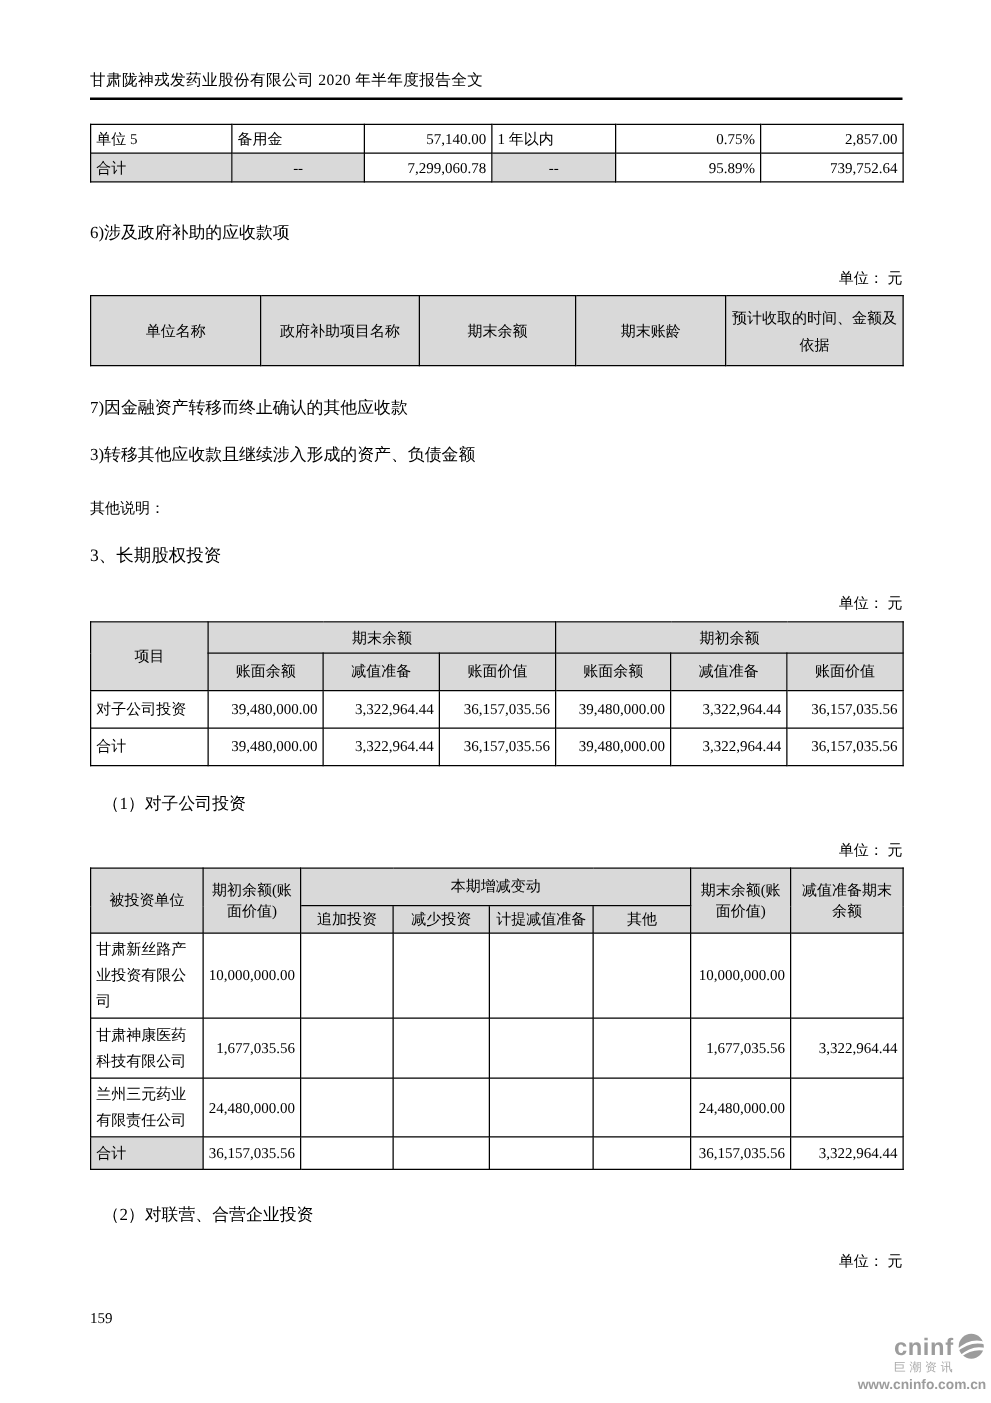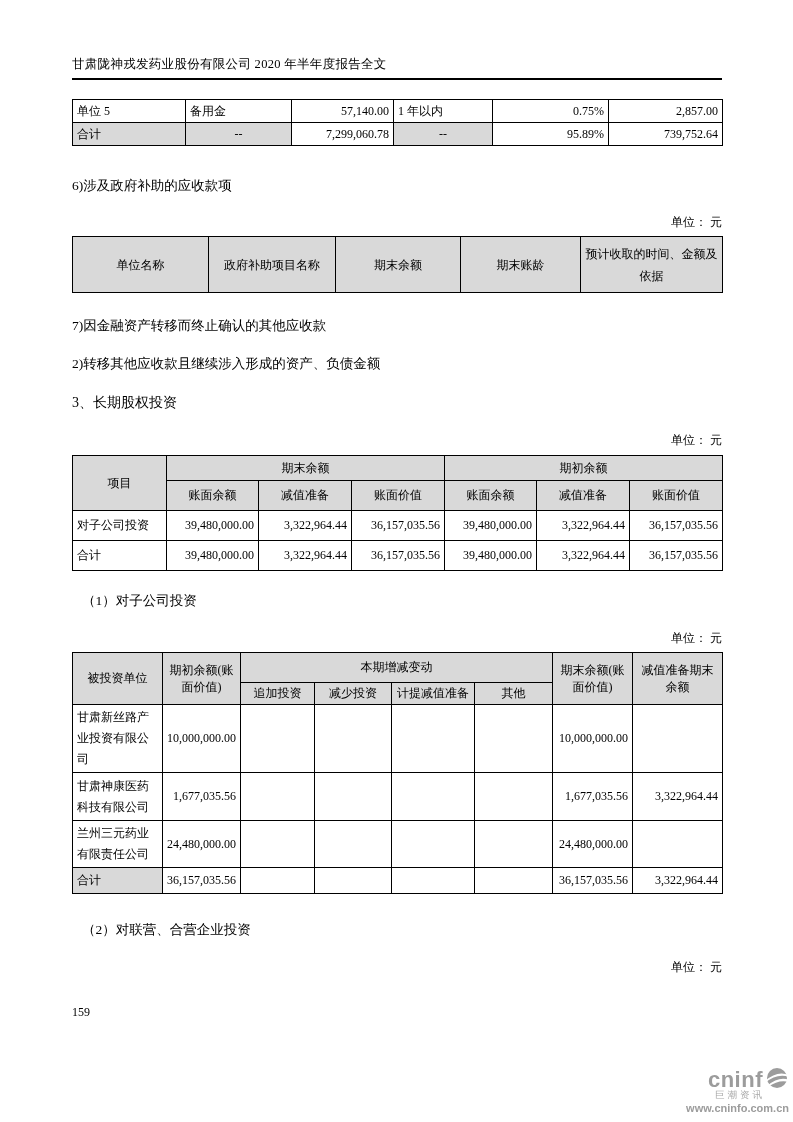--- a/index.html
+++ b/index.html
@@ -53,21 +53,21 @@
   .s32 { margin-top: 27px; padding-left: 10px; }
   .u4 { margin-top: 20px; }
   .page-num { margin-top: 29px; font-size: 12px; padding-right: 4px; }
 
   .cninfo-logo {
     position: absolute; right: 4px; bottom: 8px;
     text-align: right; color: #a3a3a3; line-height: 1.1;
     font-family: "Liberation Sans", "DejaVu Sans", sans-serif;
   }
   .logo-row { display: flex; align-items: center; justify-content: flex-end; gap: 2px; }
-  .logo-brand { font-size: 22px; font-weight: bold; letter-spacing: 0.5px; color: #9c9c9c; }
+  .logo-brand { font-size: 19px; font-weight: bold; letter-spacing: 0.5px; color: #9c9c9c; }
   .logo-cn { font-size: 9.5px; letter-spacing: 3px; color: #a8a8a8; margin-right: 24px; margin-top: -2px; }
   .logo-url { font-size: 11px; color: #9c9c9c; margin-top: 1px; font-weight: bold; }
 </style>
 </head>
 <body>
 
 <div class="content">
 
   <div class="doc-header">甘肃陇神戎发药业股份有限公司 2020 年半年度报告全文</div>
   <div class="header-rule"></div>
@@ -118,21 +118,22 @@
       <th class="gray ctr">单位名称</th>
       <th class="gray ctr">政府补助项目名称</th>
       <th class="gray ctr">期末余额</th>
       <th class="gray ctr">期末账龄</th>
       <th class="gray ctr">预计收取的时间、金额及依据</th>
     </tr>
   </tbody>
     </table>
 
   <div class="h-bold s7">7)因金融资产转移而终止确认的其他应收款</div>
-  <div class="h-bold s8">2)转移其他应收款且继续涉入形成的资产、负债金额</div>
+  <div class="h-bold s8">3)转移其他应收款且继续涉入形成的资产、负债金额</div>
+  <div class="other-note">其他说明：</div>
 
   <div class="h-bold s3">3、长期股权投资</div>
 
   <div class="unit-line u2">单位：  元</div>
 
   <table class="tbl-lt">
     <colgroup>
         <col style="width:94px">
         <col style="width:92px">
         <col style="width:93px">

